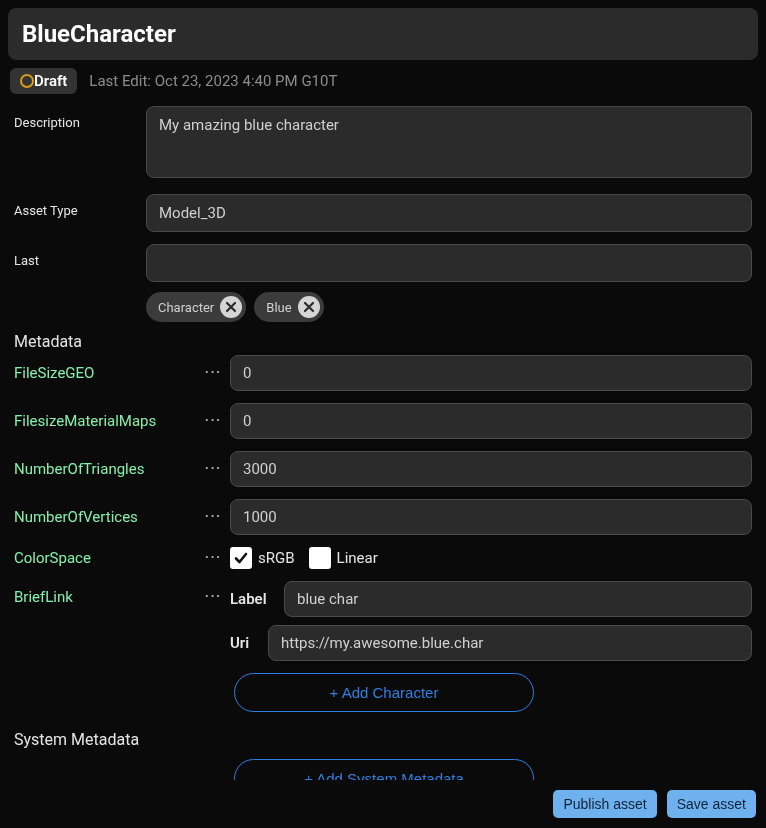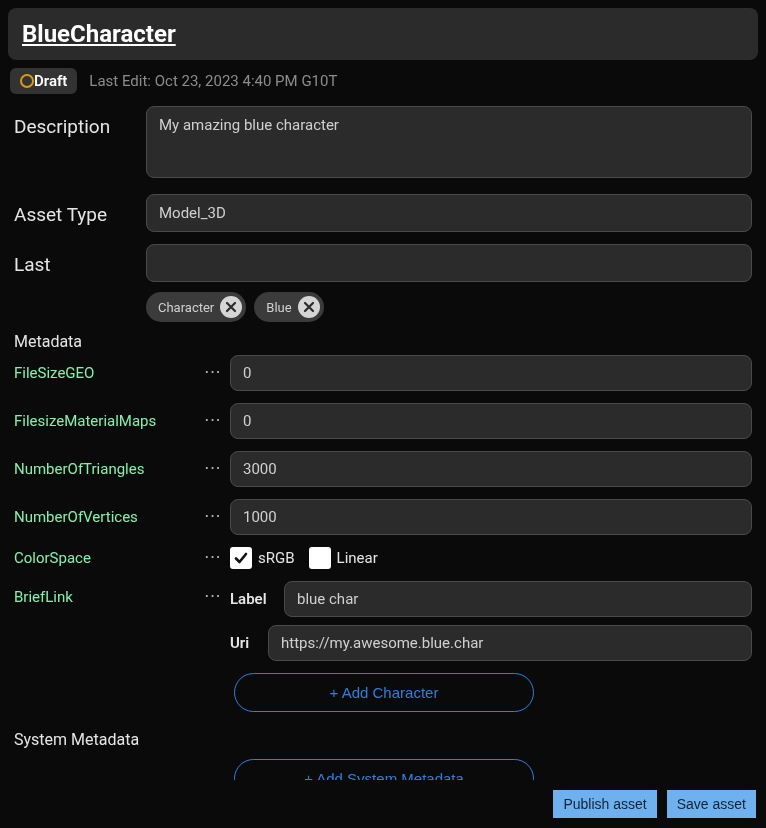--- a/index.html
+++ b/index.html
@@ -15,21 +15,20 @@
   .title-box {
     background: #2b2b2b;
     border-radius: 8px;
     padding: 12px 14px;
     margin-bottom: 8px;
   }
   .title {
     font-size: 24px;
     font-weight: 700;
     color: #fff;
-    text-decoration: underline;
   }
   .status-row {
     display: flex;
     align-items: center;
     gap: 12px;
     margin-bottom: 12px;
     padding: 0 2px;
   }
   .draft-badge {
     display: inline-flex;
@@ -46,21 +45,21 @@
   }
   .draft-text { font-weight: 600; color: #fff; }
   .last-edit { color: #8c8c8c; }
   .form { display: flex; flex-direction: column; gap: 12px; padding: 0 6px; }
   .row { display: flex; align-items: flex-start; gap: 12px; }
   .row-label {
     width: 120px;
     flex-shrink: 0;
     color: #e5e5e5;
     padding-top: 9px;
-    font-size: 19px;
+    font-size: 13px;
   }
   .field-wrap { flex: 1; }
   textarea.input, input.input, select.input {
     width: 100%;
     background: #2b2b2b;
     border: 1px solid #4a4a4a;
     border-radius: 8px;
     color: #d0d0d0;
     padding: 9px 12px;
     font-family: inherit;
@@ -178,21 +177,21 @@
     display: flex;
     justify-content: flex-end;
     gap: 10px;
     padding: 10px 10px;
     background: #0a0a0a;
   }
   .footer-btn {
     background: #6fb1ee;
     color: #102438;
     border: none;
-    border-radius: 0;
+    border-radius: 5px;
     padding: 6px 10px;
     font-size: 14px;
     cursor: pointer;
     text-align: right;
   }
 </style>
 </head>
 <body>
 
 <div class="container">

